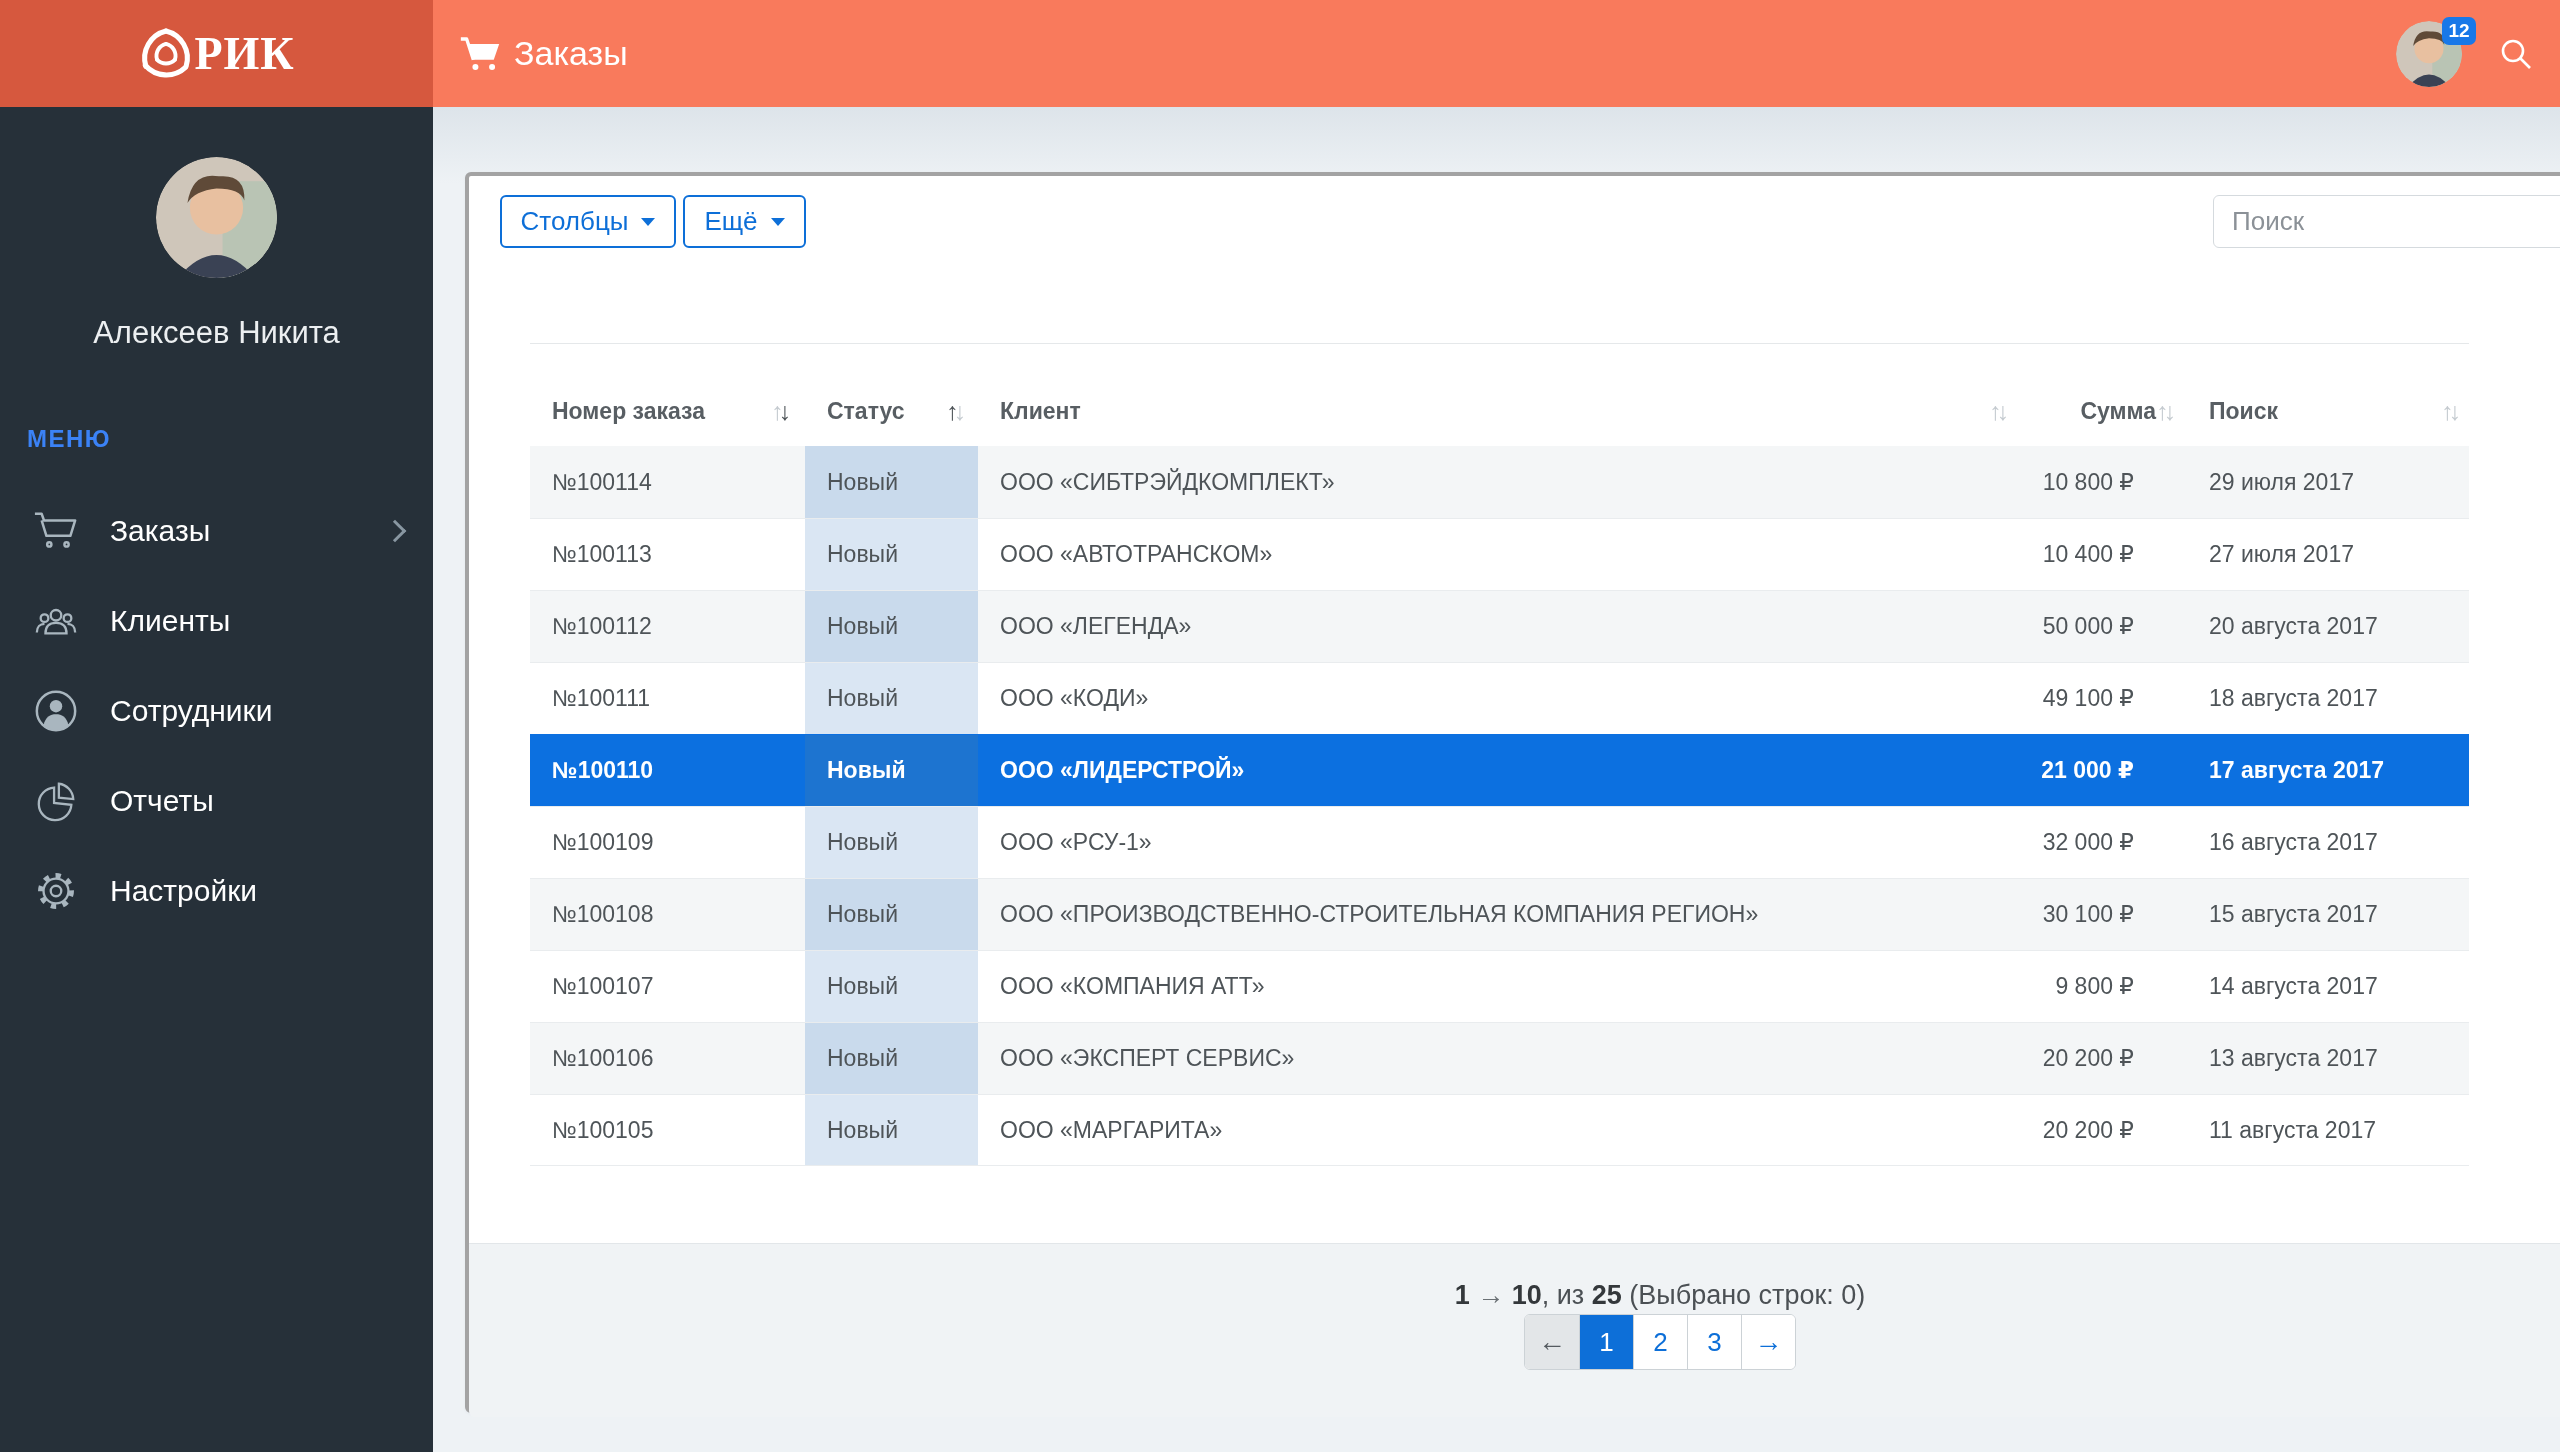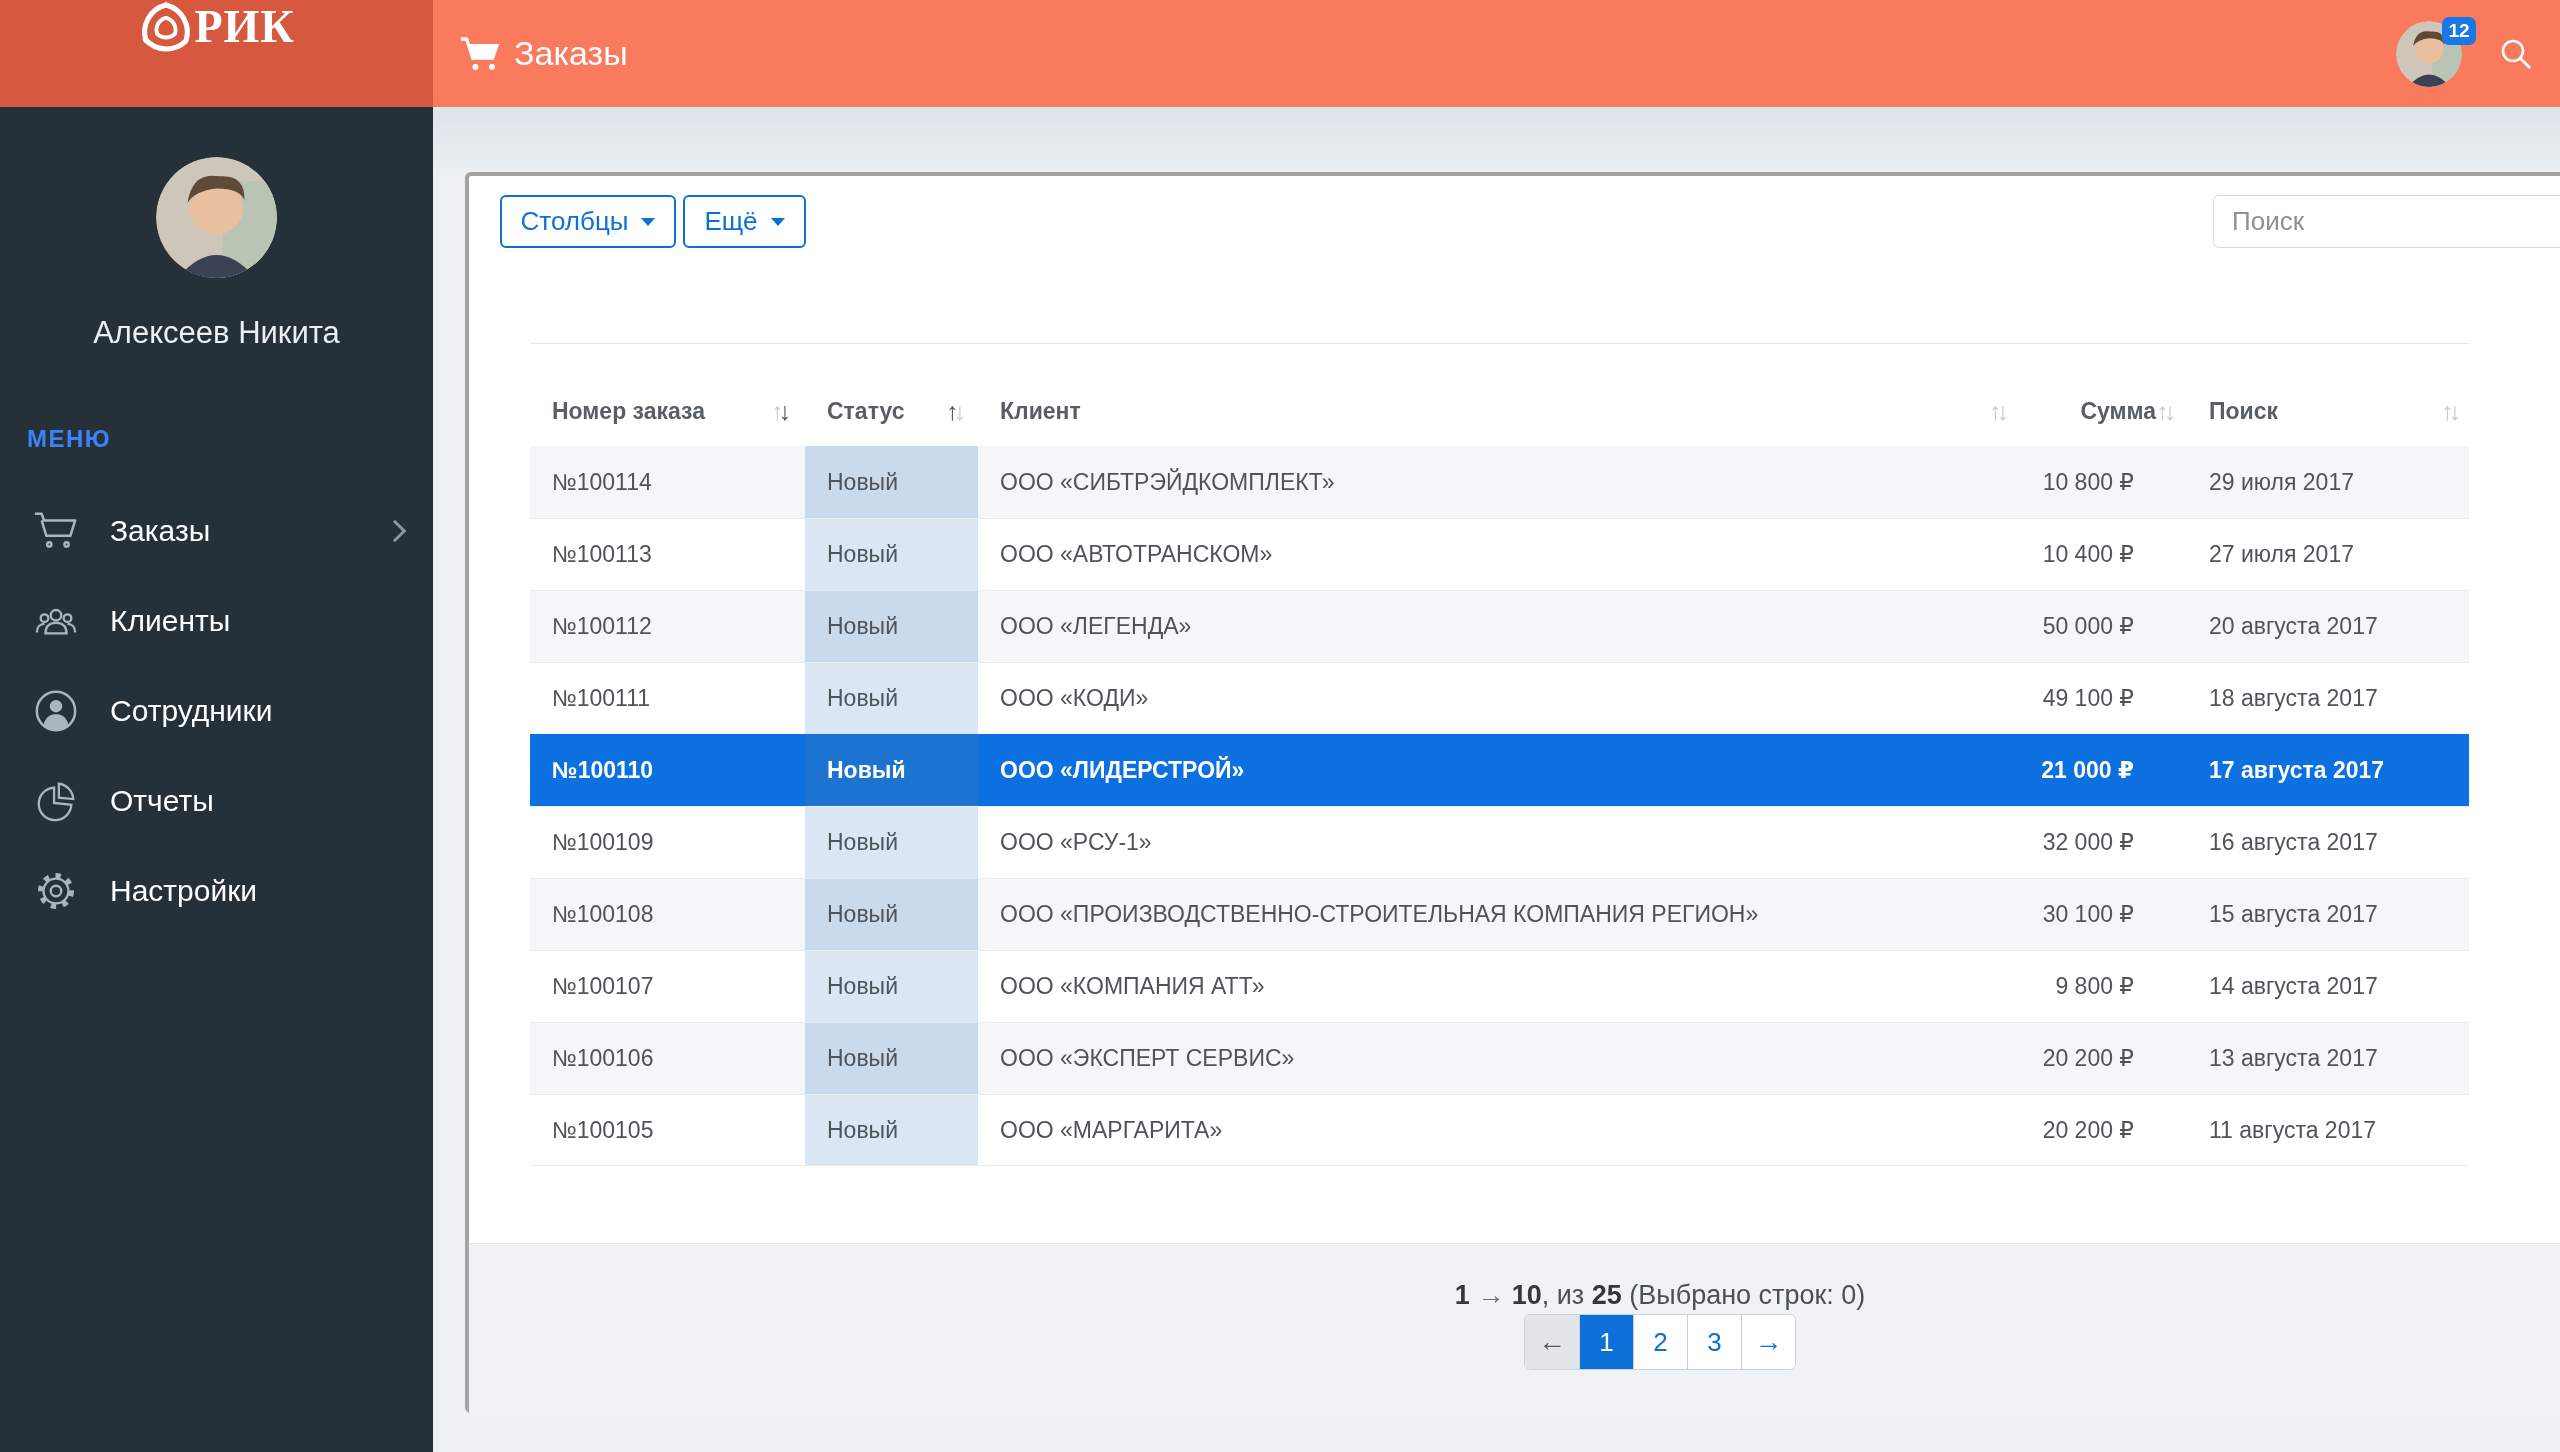--- a/index.html
+++ b/index.html
@@ -8,21 +8,21 @@
     --status-light:#dae6f3; --status-dark:#c9daec; --stripe:#f4f6f7;
     --badge:#1878e8; --text:#4e5458; --head-text:#585e63;
   }
   *{box-sizing:border-box;margin:0;padding:0}
   html,body{width:2560px;height:1452px;overflow:hidden}
   body{font-family:"Liberation Sans","DejaVu Sans",sans-serif;background:#eef2f5;position:relative}
 
   
   .topbar{position:absolute;left:0;top:0;width:2560px;height:107px;background:var(--orange);z-index:5}
   .logo-block{position:absolute;left:0;top:0;width:433px;height:107px;background:var(--orange-dark);
-    display:flex;justify-content:center;}
+    display:flex;align-items:center;justify-content:center;}
   .logo-text{color:#fff;font-family:"Liberation Serif","DejaVu Serif",serif;font-weight:700;font-size:46px;letter-spacing:1px}
   .page-head{position:absolute;left:460px;top:0;height:107px;display:flex;align-items:center;gap:14px;color:#fff}
   .page-head .title{font-size:34px;font-weight:400}
   .top-right{position:absolute;right:26px;top:0;height:107px;display:flex;align-items:center;gap:36px}
   .top-avatar{position:relative;width:66px;height:66px}
   .top-avatar .photo{width:66px;height:66px;border-radius:50%;overflow:hidden;display:block}
   .notif-badge{position:absolute;left:46px;top:-4px;min-width:34px;height:28px;background:var(--badge);
     border-radius:7px;color:#ffffff;font-size:19px;font-weight:700;display:flex;align-items:center;justify-content:center;padding:0 6px}
 
   

